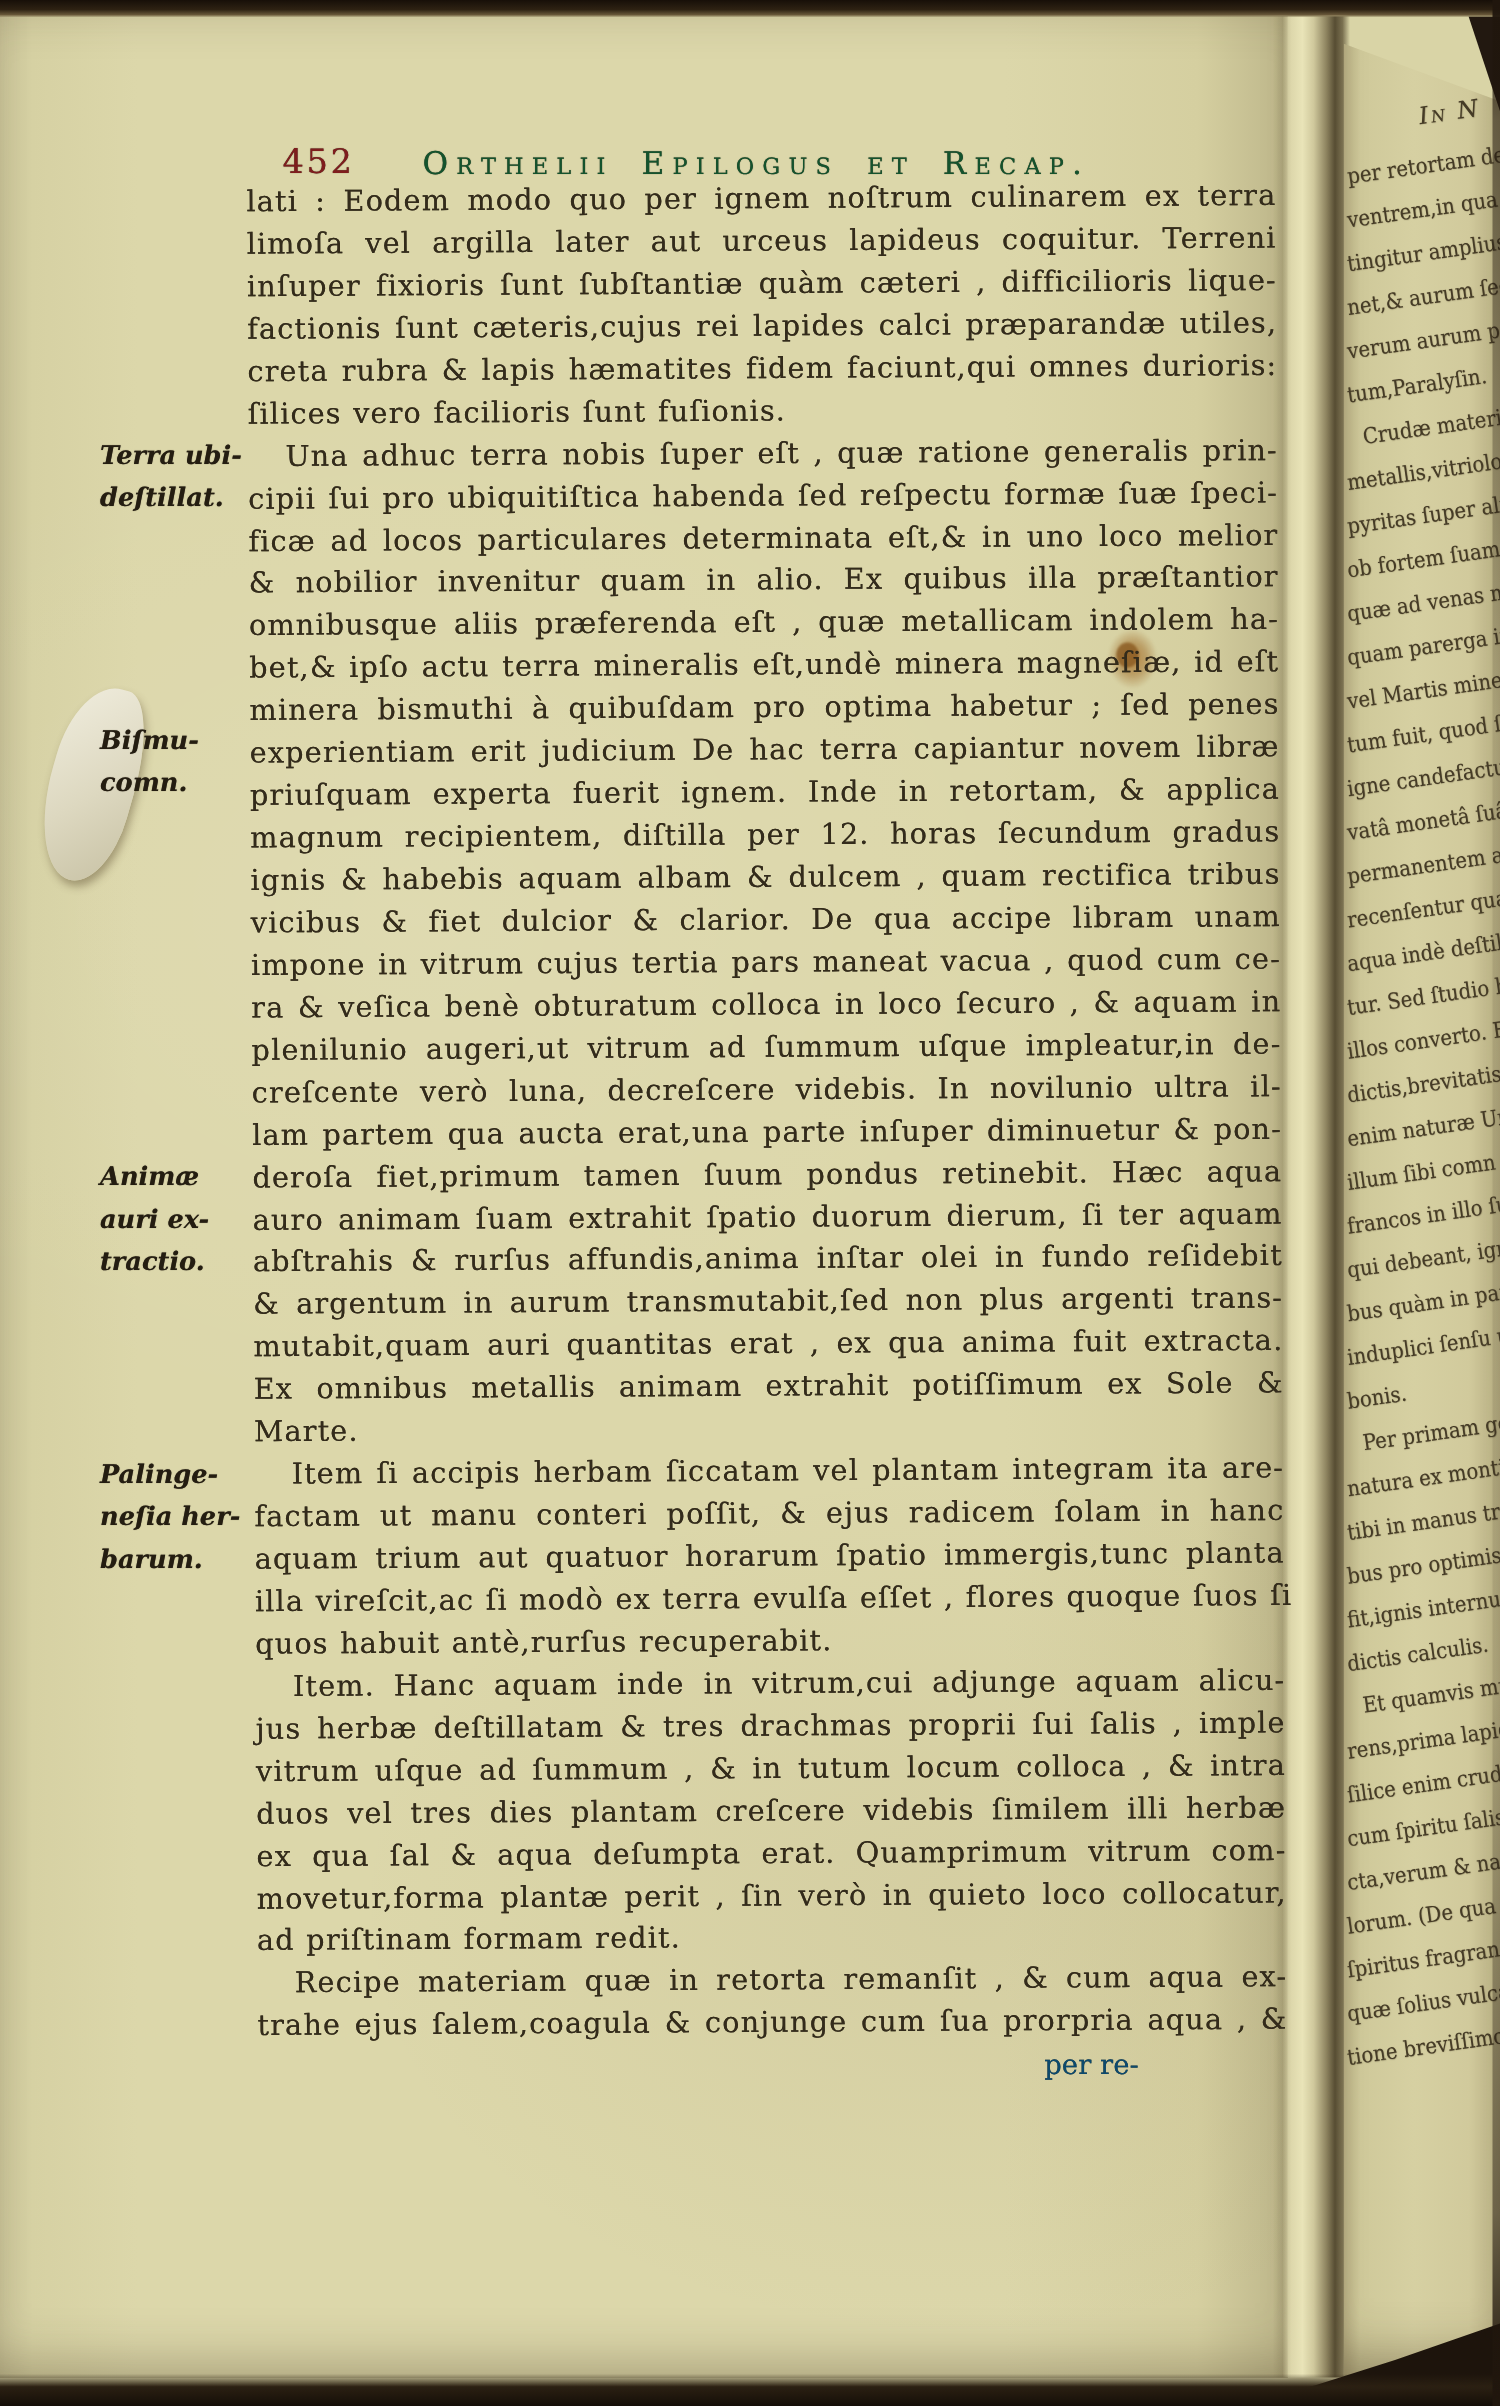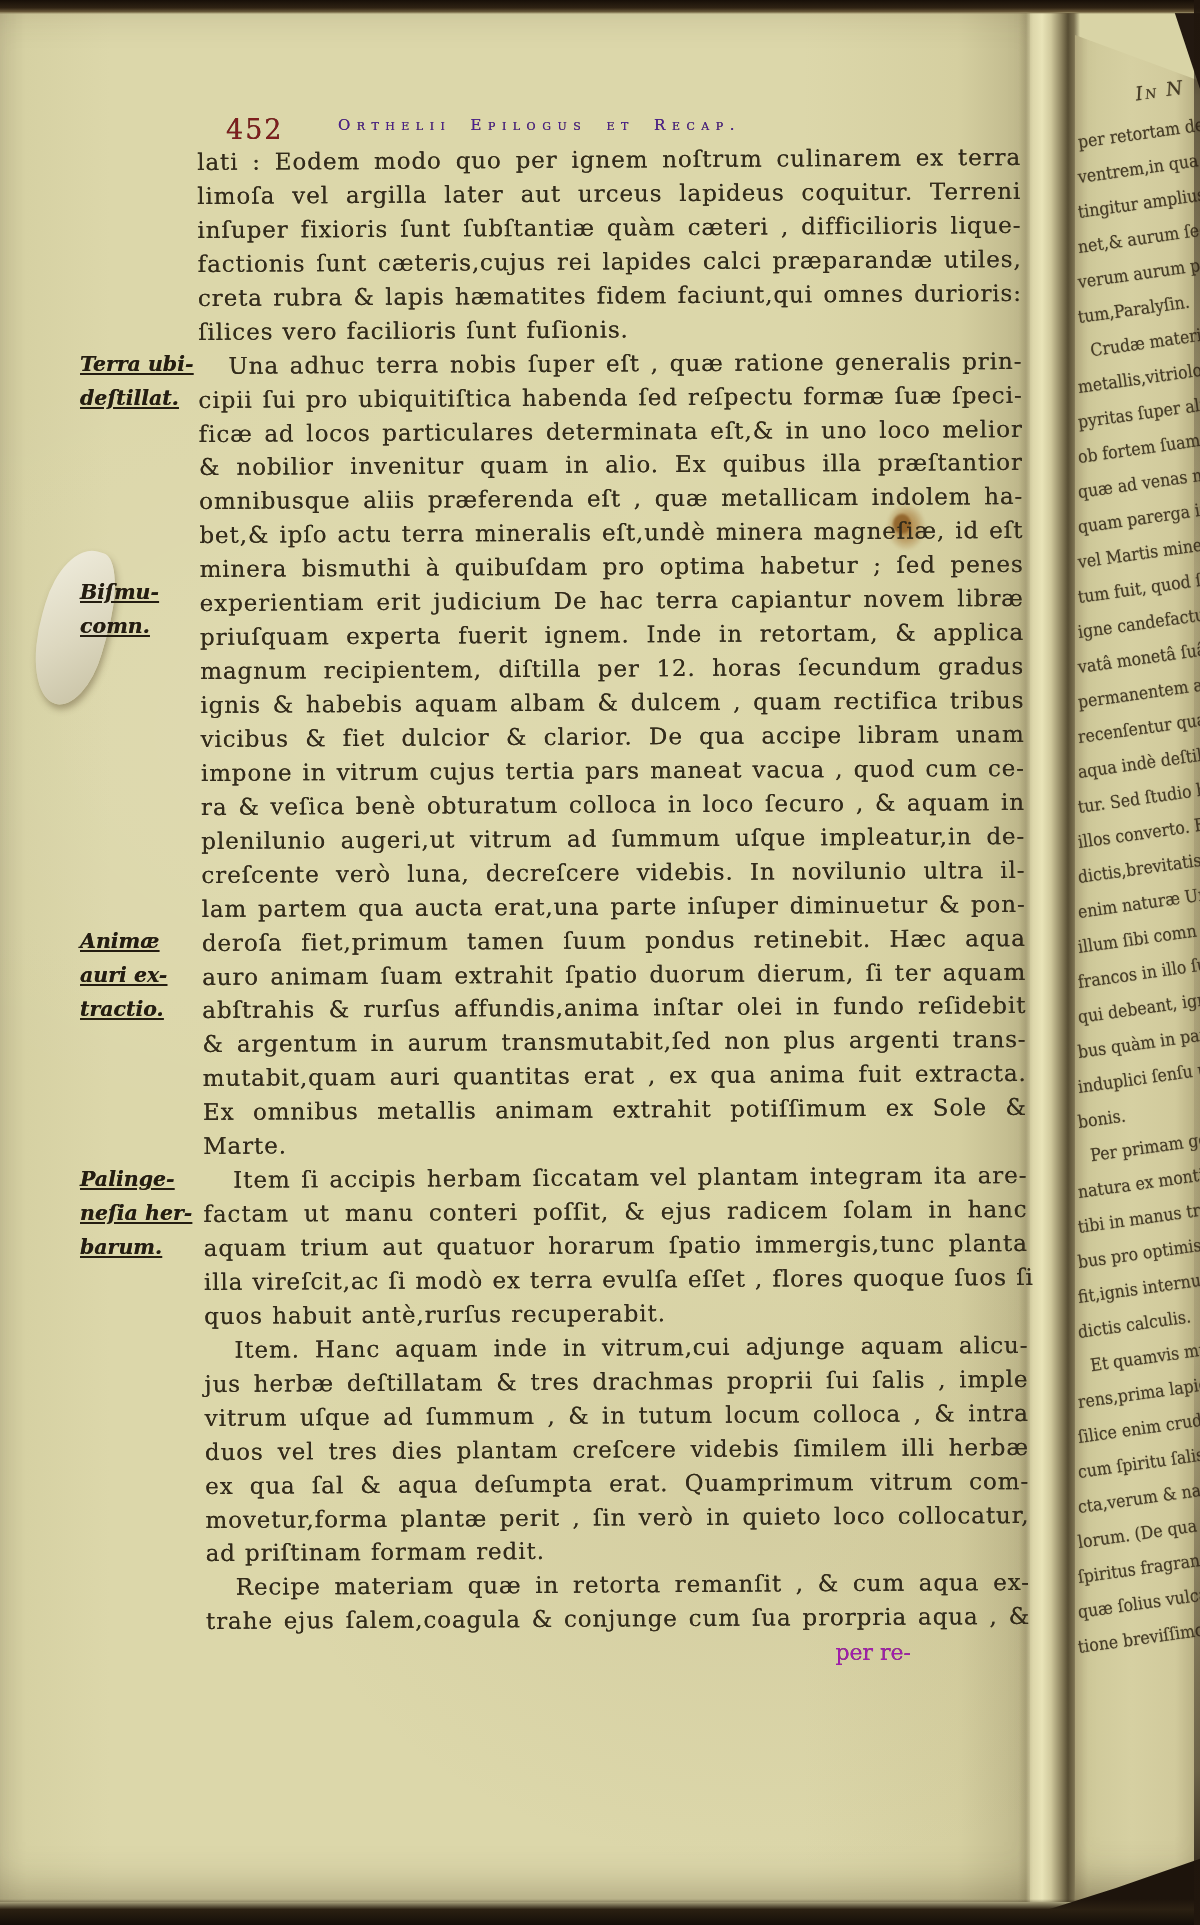--- a/index.html
+++ b/index.html
@@ -39,35 +39,35 @@
   .stain{position:absolute;left:886px;top:503px;width:40px;height:48px;border-radius:50%;
     background:radial-gradient(closest-side,rgba(176,122,51,.85),rgba(160,110,45,.5) 55%,rgba(160,110,45,0));
     filter:blur(1px);}
   .stain-core{position:absolute;left:893px;top:514px;width:18px;height:20px;border-radius:50%;
     background:rgba(138,90,34,.8);filter:blur(1px);}
 
   
   .pagenum{position:absolute;left:226px;top:114px;font-size:27px;color:#7f1d1d;
     letter-spacing:2px;text-shadow:0 0 .6px rgba(44,37,23,.9);}
   .runtitle{position:absolute;left:338px;top:116px;width:580px;font-variant:small-caps;
-    font-size:15px;letter-spacing:6.5px;word-spacing:8px;color:#4c1d95;
+    font-size:25px;letter-spacing:6.5px;word-spacing:8px;color:#14532d;
     text-shadow:0 0 .6px rgba(44,37,23,.85);white-space:nowrap;}
   .body{position:absolute;left:197px;top:146px;width:824px;color:#332b1b;
     transform:rotate(-0.35deg);transform-origin:0 0;
     text-shadow:0 0 .5px rgba(51,43,27,.85);}
   .body .line{height:33.95px;line-height:33.95px;font-size:23px;letter-spacing:0.9px;
     word-spacing:1px;text-align:justify;text-align-last:justify;white-space:nowrap;overflow:visible;}
   .body .line.end{text-align-last:left;white-space:normal;}
   .body .line.ind{text-indent:30px;}
   .mnote{position:absolute;left:80px;width:114px;font-style:italic;font-weight:bold;
     font-size:20.5px;color:#241d11;text-shadow:0 0 .6px rgba(36,29,17,.8);}
-  .mnote .mline{height:33.95px;line-height:33.95px;white-space:nowrap;text-decoration:underline;}
+  .mnote .mline{height:33.95px;line-height:33.95px;white-space:nowrap;}
   .m1{top:348px;} .m2{top:576px;} .m3{top:925px;} .m4{top:1163px;}
   .catchword{position:absolute;left:197px;top:1640px;width:714px;text-align:right;
-    font-size:22px;color:#a21caf;text-shadow:0 0 .5px rgba(51,43,27,.85);}
+    font-size:22px;color:#0c4a6e;text-shadow:0 0 .5px rgba(51,43,27,.85);}
 
   
   .rheader{position:absolute;left:60px;top:66px;font-variant:small-caps;font-style:italic;
     font-size:19px;letter-spacing:2px;color:#453b26;transform:rotate(-8deg);
     text-shadow:.3px .3px .8px rgba(70,58,35,.55);white-space:nowrap;}
   .rbody{position:absolute;left:3px;top:112px;width:240px;color:#453b26;
     text-shadow:.3px .3px .9px rgba(70,58,35,.55);}
   .rbody .rline{height:35px;line-height:35px;font-size:17.5px;white-space:nowrap;
     transform:rotate(-8deg) scaleX(.9);transform-origin:0 50%;}
   .rbody .rline.ind{text-indent:14px;}

